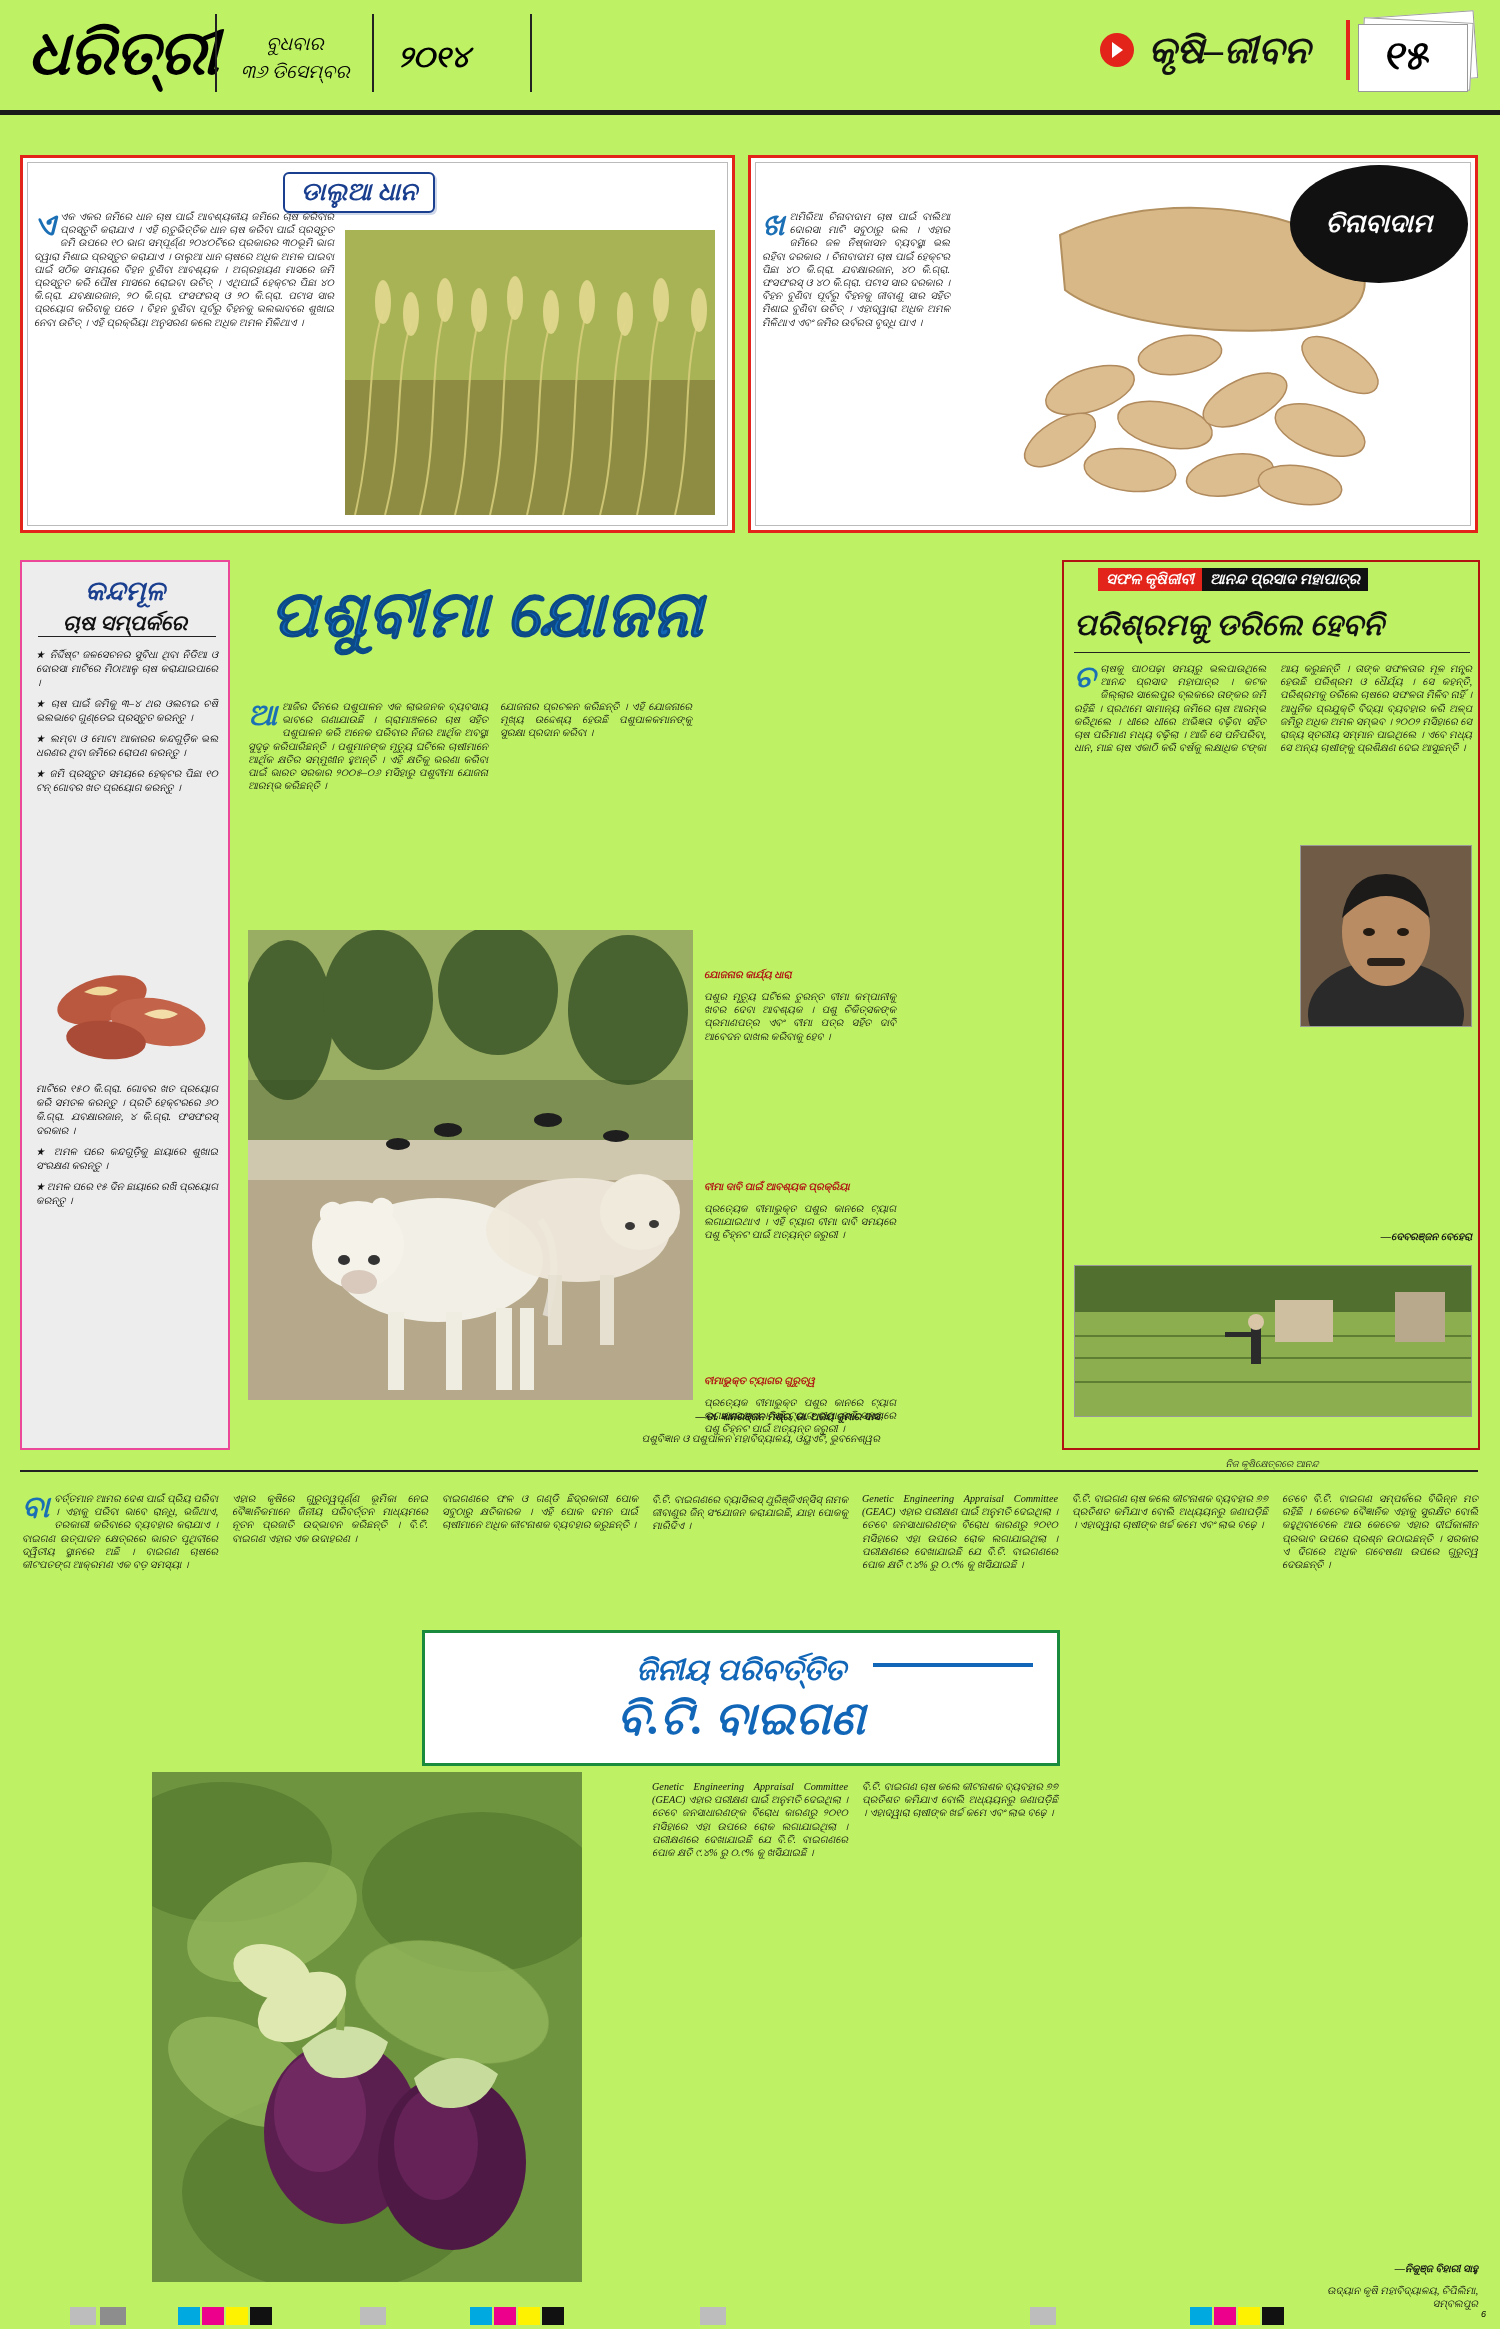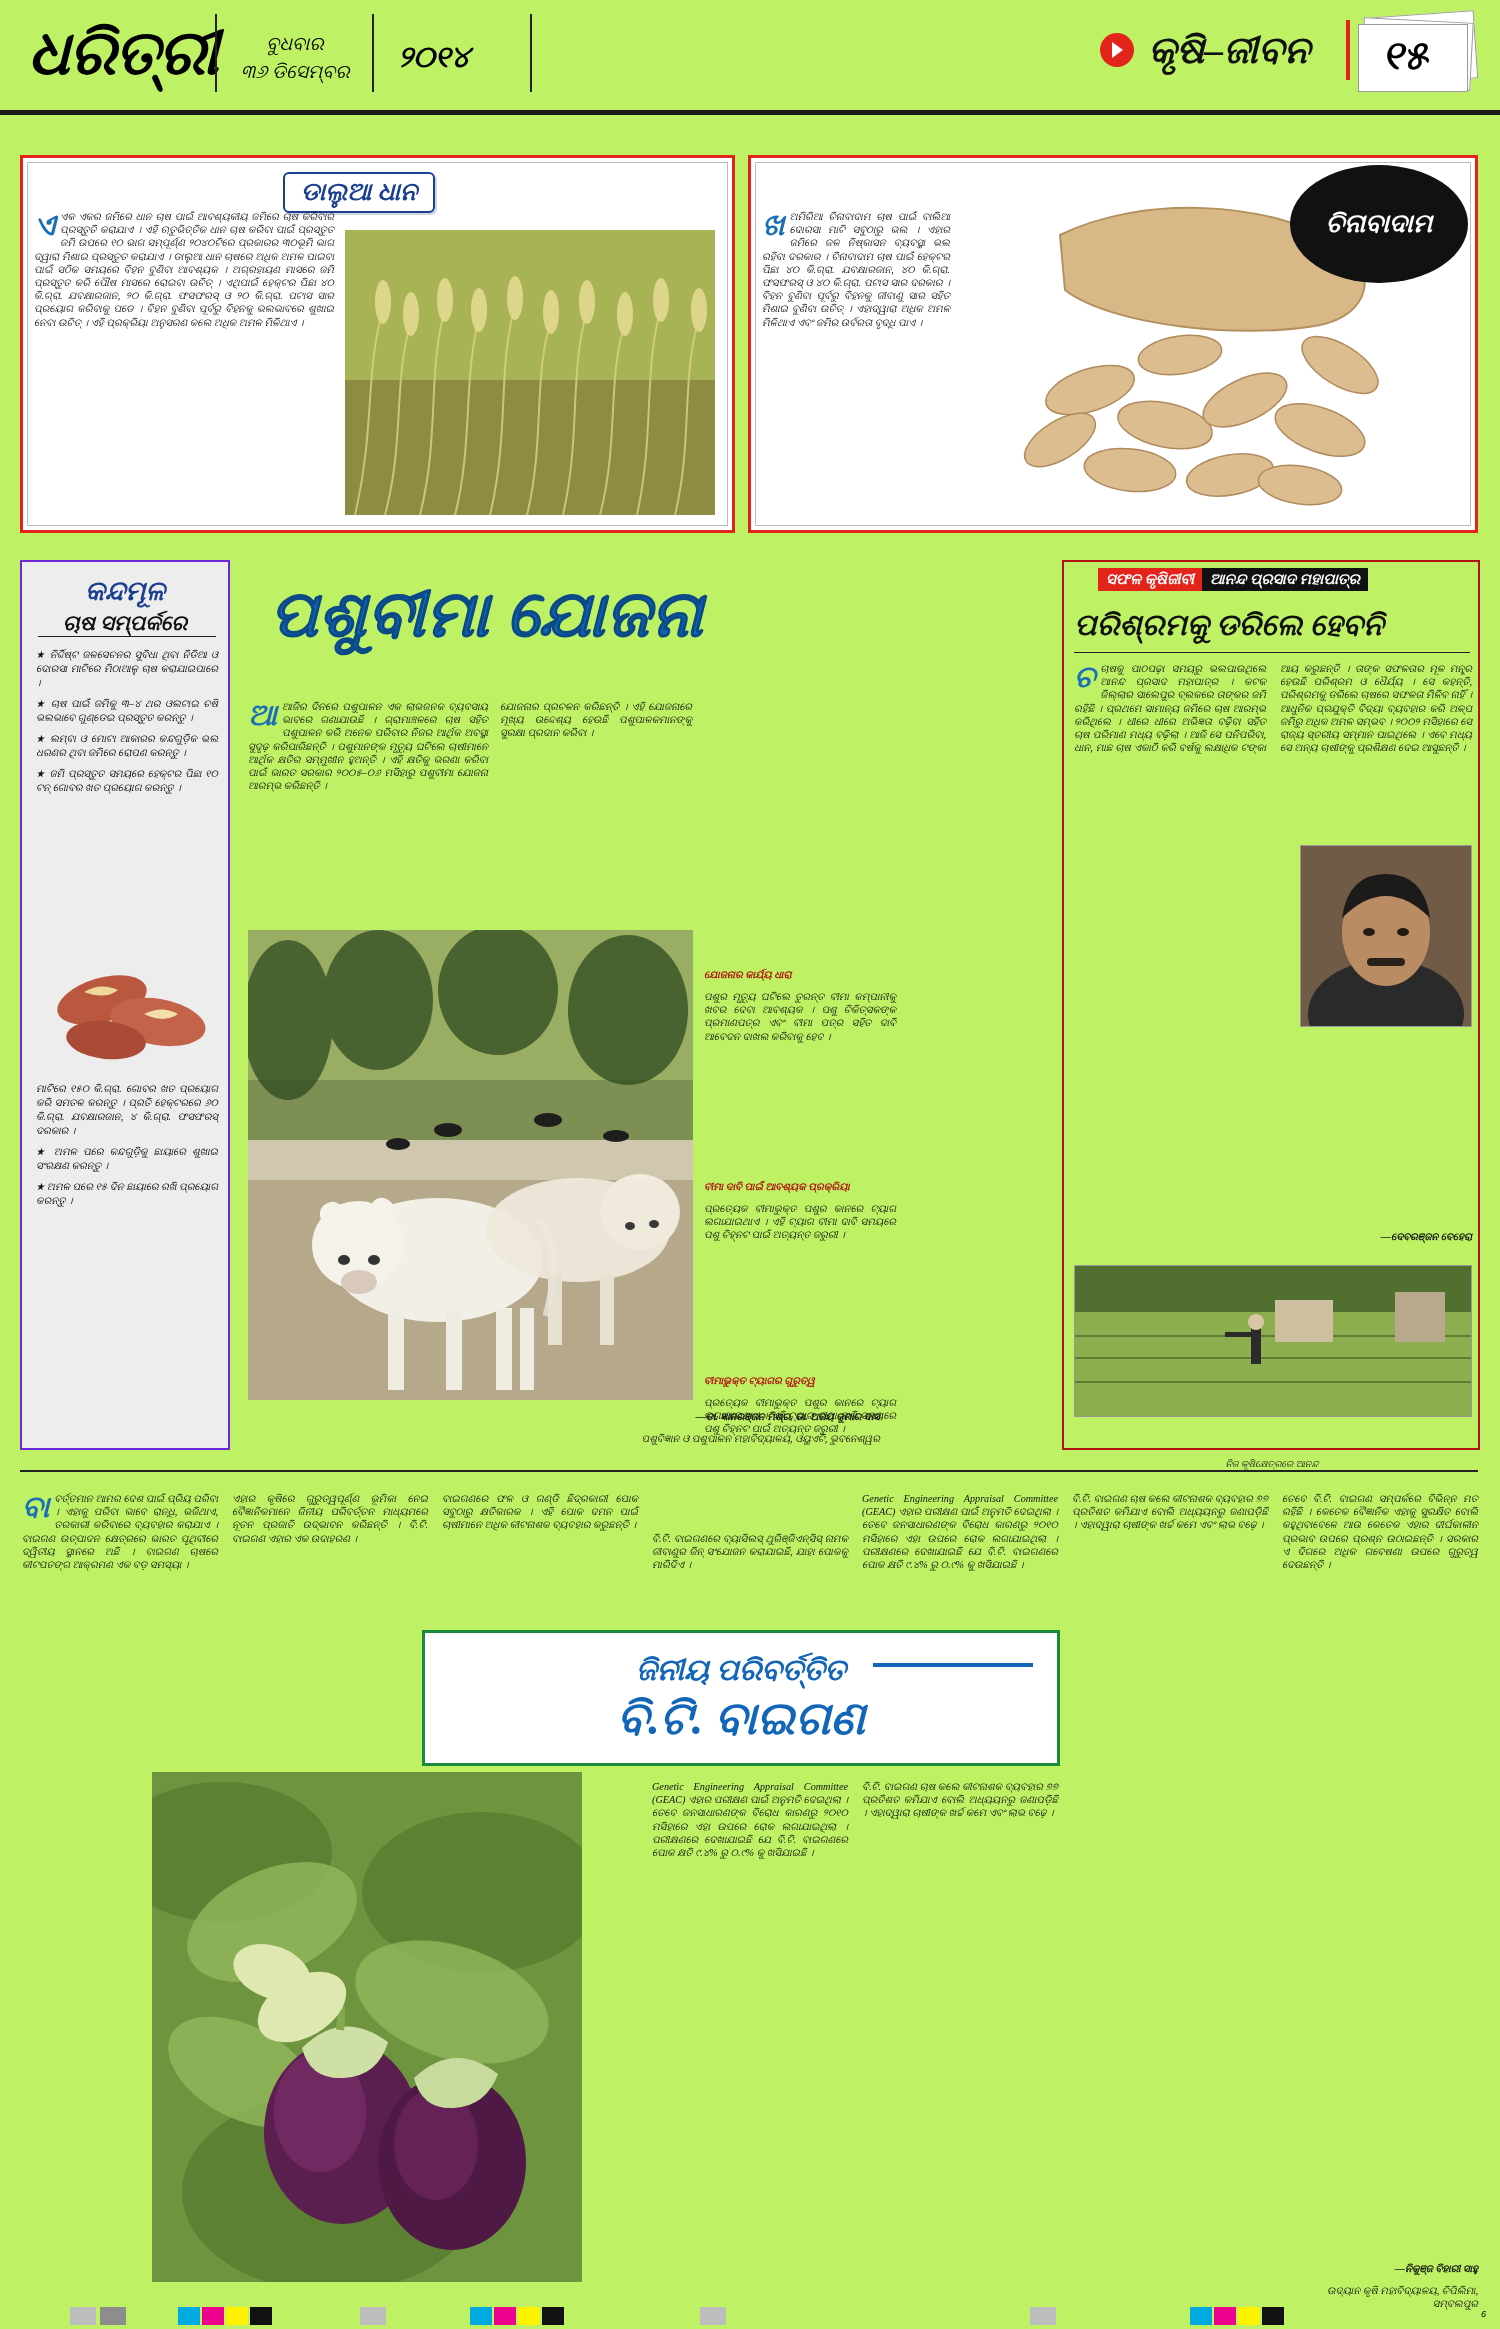--- a/index.html
+++ b/index.html
@@ -33,21 +33,21 @@
   
   .feat{border:3px solid #e2241b;background:#fff;}
   .feat-inner{position:absolute;inset:4px;border:1px solid #bbb;}
   .ribbon{position:absolute;border:2px solid #1a3f8f;background:#fff;border-radius:6px;padding:4px 16px;font-size:25px;font-weight:bold;color:#1a3f8f;font-family:"Liberation Serif",serif;box-shadow:2px 2px 0 #cfd7ea;}
   .blackcircle{position:absolute;border-radius:50%;background:#111;color:#fff;display:flex;align-items:center;justify-content:center;font-size:26px;font-weight:bold;font-family:"Liberation Serif",serif;}
 
   
   .coltxt{position:absolute;font-size:10.2px;line-height:13.2px;text-align:justify;font-family:"Liberation Serif",serif;color:#111;}
 
   
-  .sidebox{position:absolute;border:2px solid #6d28d9;background:#ededed;}
+  .sidebox{position:absolute;border:2px solid #ec4899;background:#ededed;}
   .sidehead{text-align:center;font-family:"Liberation Serif",serif;font-weight:bold;color:#1a3f8f;}
 
   
   .headline{position:absolute;font-family:"Liberation Serif",serif;font-weight:bold;font-size:64px;color:#1166b8;letter-spacing:1px;-webkit-text-stroke:1px #0b4a87;}
 
   
   .tagbar{position:absolute;display:flex;margin-left:28px;}
   .tagbar .t1{background:#e2241b;color:#fff;font-weight:bold;font-size:15px;padding:3px 8px;font-family:"Liberation Serif",serif;}
   .tagbar .t2{background:#111;color:#fff;font-weight:bold;font-size:15px;padding:3px 8px;font-family:"Liberation Serif",serif;}
 
@@ -315,21 +315,21 @@
   <div class="imgcap odia" style="left:1074px;top:1420px;width:396px;">ନିଜ କୃଷିକ୍ଷେତ୍ରରେ ଆନନ୍ଦ</div>
 
   <div class="hr" style="left:20px;top:1470px;width:1458px;height:2px;"></div>
 
   <div class="coltxt" style="left:22px;top:1492px;width:196px;height:800px;">
     <span class="dropcap">ବା</span>
     <span>ବର୍ତ୍ତମାନ ଆମର ଦେଶ ପାଇଁ ପ୍ରିୟ ପରିବା । ଏହାକୁ ପରିବା ଭାବେ ରାନ୍ଧି, ଭଜିଥାଏ, ତରକାରୀ କରିବାରେ ବ୍ୟବହାର କରାଯାଏ । ବାଇଗଣ ଉତ୍ପାଦନ କ୍ଷେତ୍ରରେ ଭାରତ ପୃଥିବୀରେ ଦ୍ୱିତୀୟ ସ୍ଥାନରେ ଅଛି । ବାଇଗଣ ଚାଷରେ କୀଟପତଙ୍ଗ ଆକ୍ରମଣ ଏକ ବଡ଼ ସମସ୍ୟା ।</span>
   </div>
   <div class="coltxt" style="left:232px;top:1492px;width:196px;height:640px;">ଏହାର କୃଷିରେ ଗୁରୁତ୍ୱପୂର୍ଣ୍ଣ ଭୂମିକା ନେଇ ବୈଜ୍ଞାନିକମାନେ ଜିନୀୟ ପରିବର୍ତ୍ତନ ମାଧ୍ୟମରେ ନୂତନ ପ୍ରଜାତି ଉଦ୍ଭାବନ କରିଛନ୍ତି । ବି.ଟି. ବାଇଗଣ ଏହାର ଏକ ଉଦାହରଣ ।</div>
   <div class="coltxt" style="left:442px;top:1492px;width:196px;height:170px;">ବାଇଗଣରେ ଫଳ ଓ ଗଣ୍ଡି ଛିଦ୍ରକାରୀ ପୋକ ସବୁଠାରୁ କ୍ଷତିକାରକ । ଏହି ପୋକ ଦମନ ପାଇଁ ଚାଷୀମାନେ ଅଧିକ କୀଟନାଶକ ବ୍ୟବହାର କରୁଛନ୍ତି ।</div>
-  <div class="coltxt" style="left:652px;top:1532px;width:196px;height:170px;">ବି.ଟି. ବାଇଗଣରେ ବ୍ୟାସିଲସ୍ ଥୁରିଞ୍ଜିଏନ୍‌ସିସ୍ ନାମକ ଜୀବାଣୁର ଜିନ୍ ସଂଯୋଜନ କରାଯାଇଛି, ଯାହା ପୋକକୁ ମାରିଦିଏ ।</div>
+  <div class="coltxt" style="left:652px;top:1493px;width:196px;height:170px;">ବି.ଟି. ବାଇଗଣରେ ବ୍ୟାସିଲସ୍ ଥୁରିଞ୍ଜିଏନ୍‌ସିସ୍ ନାମକ ଜୀବାଣୁର ଜିନ୍ ସଂଯୋଜନ କରାଯାଇଛି, ଯାହା ପୋକକୁ ମାରିଦିଏ ।</div>
   <div class="coltxt" style="left:862px;top:1492px;width:196px;height:170px;">Genetic Engineering Appraisal Committee (GEAC) ଏହାର ପରୀକ୍ଷଣ ପାଇଁ ଅନୁମତି ଦେଇଥିଲା । ତେବେ ଜନସାଧାରଣଙ୍କ ବିରୋଧ କାରଣରୁ ୨୦୧୦ ମସିହାରେ ଏହା ଉପରେ ରୋକ ଲଗାଯାଇଥିଲା । ପରୀକ୍ଷଣରେ ଦେଖାଯାଇଛି ଯେ ବି.ଟି. ବାଇଗଣରେ ପୋକ କ୍ଷତି ୯.୪% ରୁ ୦.୯% କୁ ଖସିଯାଇଛି ।</div>
   <div class="coltxt" style="left:1072px;top:1492px;width:196px;height:800px;">ବି.ଟି. ବାଇଗଣ ଚାଷ କଲେ କୀଟନାଶକ ବ୍ୟବହାର ୭୭ ପ୍ରତିଶତ କମିଯାଏ ବୋଲି ଅଧ୍ୟୟନରୁ ଜଣାପଡ଼ିଛି । ଏହାଦ୍ୱାରା ଚାଷୀଙ୍କ ଖର୍ଚ୍ଚ କମେ ଏବଂ ଲାଭ ବଢ଼େ ।</div>
   <div class="coltxt" style="left:1282px;top:1492px;width:196px;height:760px;">ତେବେ ବି.ଟି. ବାଇଗଣ ସମ୍ପର୍କରେ ବିଭିନ୍ନ ମତ ରହିଛି । କେତେକ ବୈଜ୍ଞାନିକ ଏହାକୁ ସୁରକ୍ଷିତ ବୋଲି କହୁଥିବାବେଳେ ଆଉ କେତେକ ଏହାର ଦୀର୍ଘକାଳୀନ ପ୍ରଭାବ ଉପରେ ପ୍ରଶ୍ନ ଉଠାଇଛନ୍ତି । ସରକାର ଏ ଦିଗରେ ଅଧିକ ଗବେଷଣା ଉପରେ ଗୁରୁତ୍ୱ ଦେଉଛନ୍ତି ।</div>
   <div class="coltxt" style="left:1282px;top:2262px;width:196px;text-align:right;font-weight:bold;">—ନିକୁଞ୍ଜ ବିହାରୀ ସାହୁ</div>
   <div class="coltxt" style="left:1282px;top:2284px;width:196px;text-align:right;">ଉଦ୍ୟାନ କୃଷି ମହାବିଦ୍ୟାଳୟ, ଚିପିଲିମା, ସମ୍ବଲପୁର</div>
 
   <div class="promo" style="left:422px;top:1630px;width:632px;height:130px;">
     <div class="promo-title odia" style="font-size:30px;color:#1166b8;margin-top:20px;">ଜିନୀୟ ପରିବର୍ତ୍ତିତ</div>
     <div class="promo-title odia" style="font-size:46px;color:#1166b8;margin-top:4px;">ବି.ଟି. ବାଇଗଣ</div>
     <div style="position:absolute;right:24px;top:30px;width:160px;height:4px;background:#1166b8;"></div>

